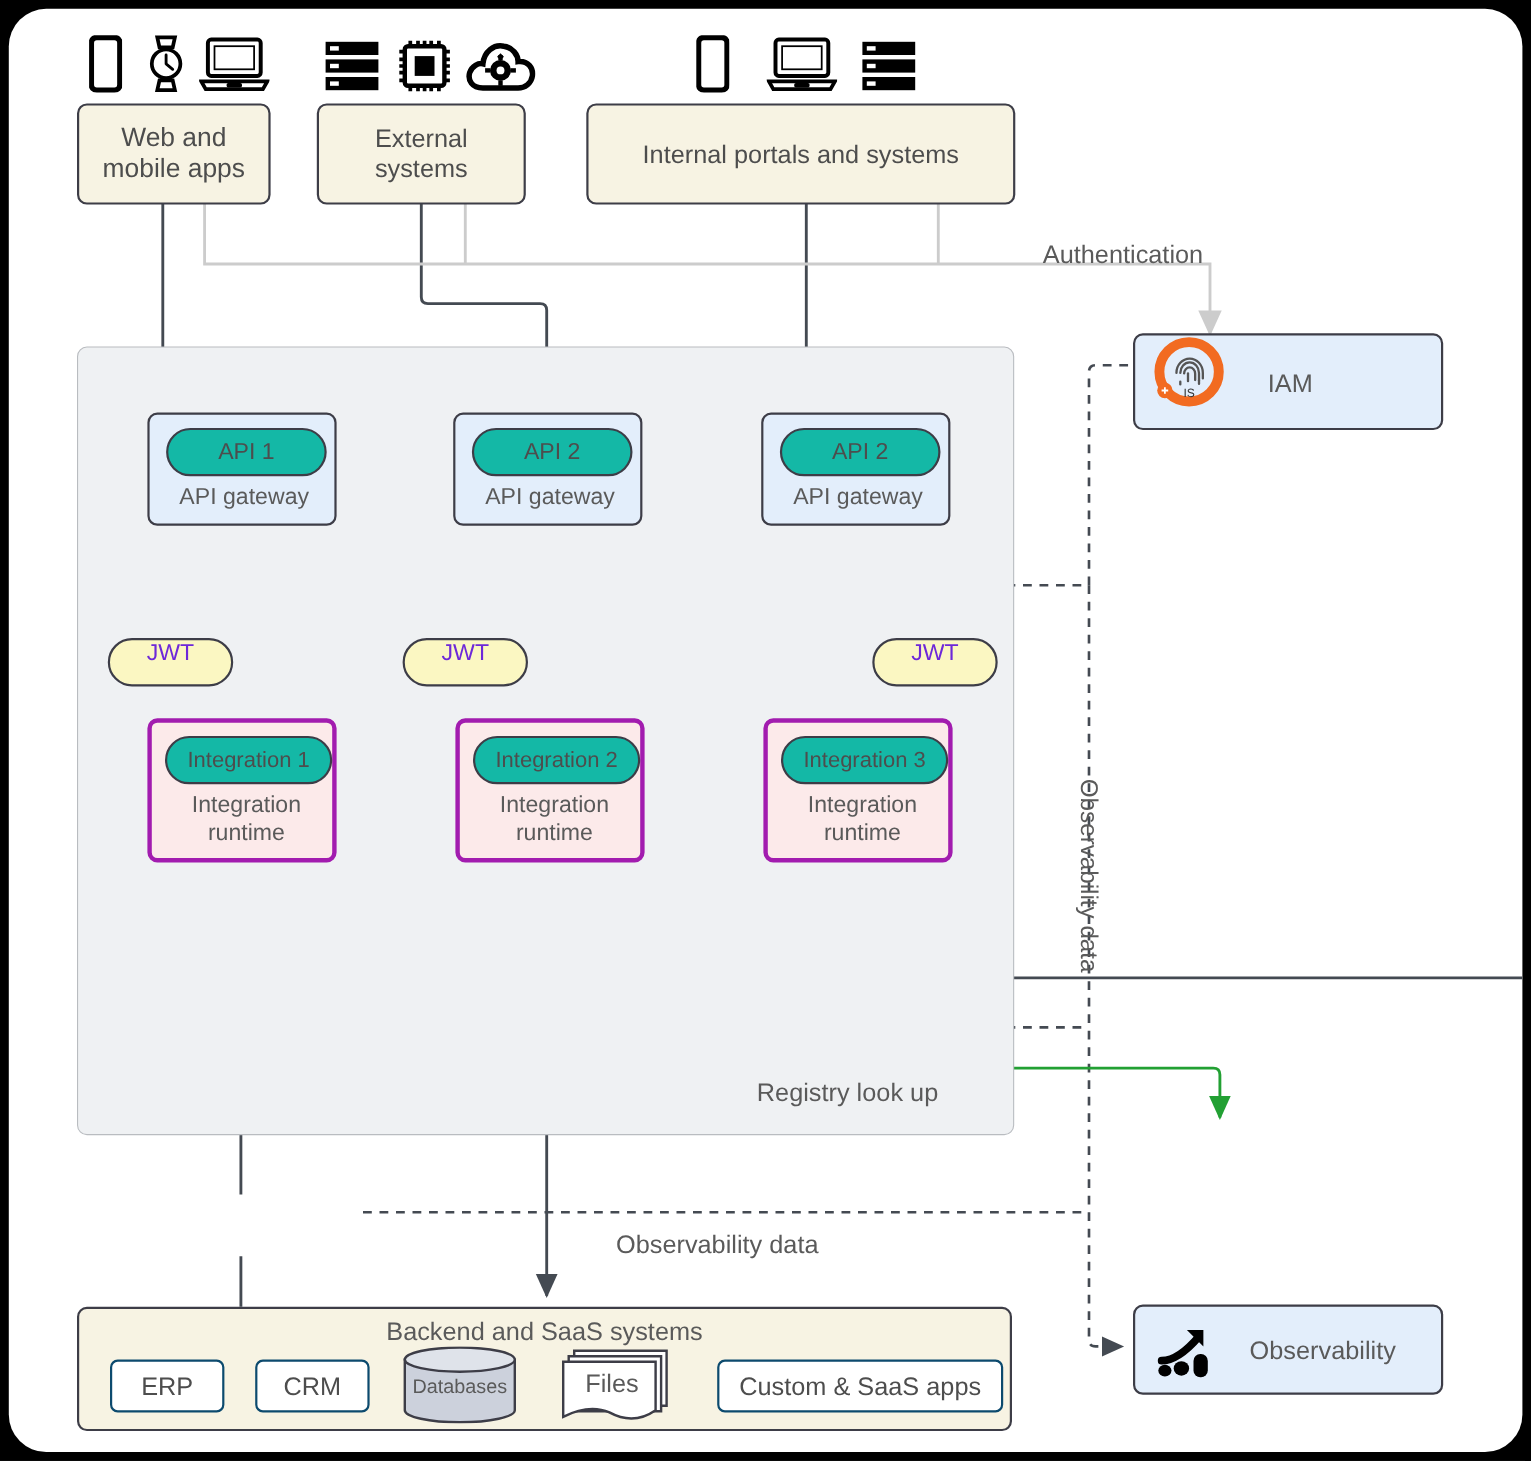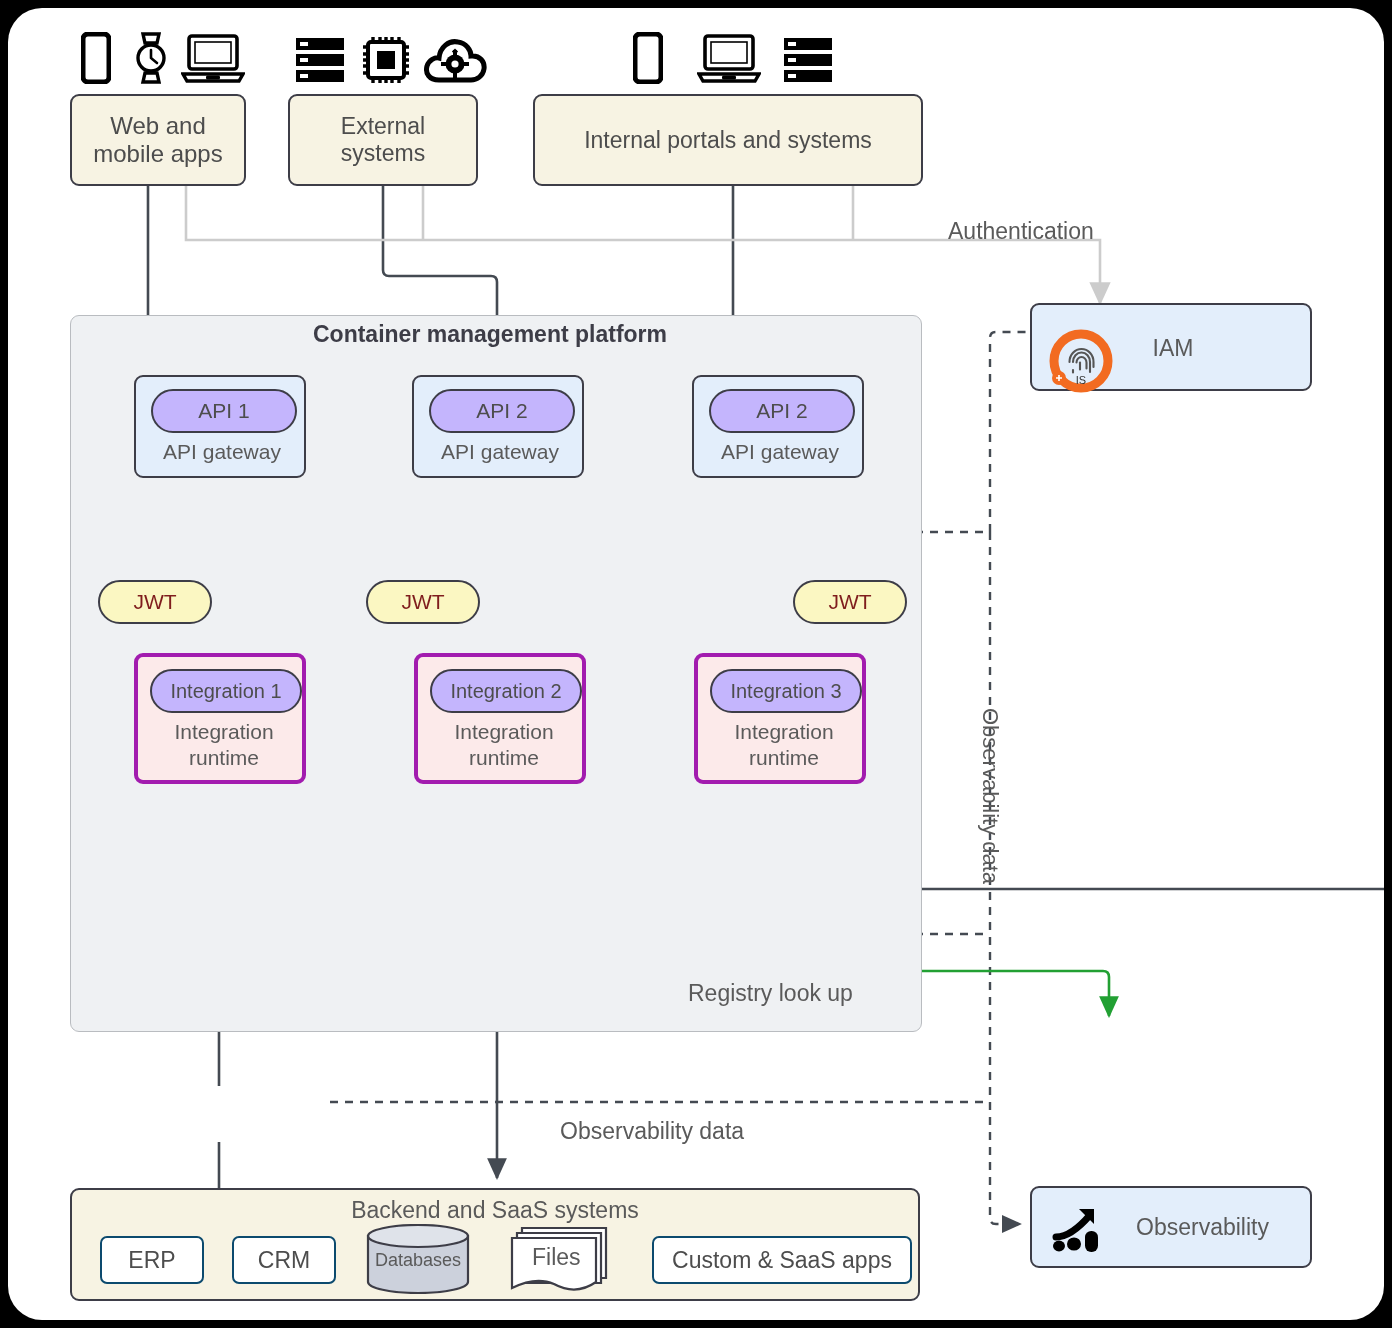--- a/index.html
+++ b/index.html
@@ -3,22 +3,22 @@
 <meta charset="utf-8">
 <style>
   html,body{margin:0;padding:0;background:#000;}
   body{width:1392px;height:1328px;overflow:hidden;font-family:"Liberation Sans",sans-serif;}
   #canvas{position:absolute;left:8px;top:8px;width:1376px;height:1312px;background:#fff;border-radius:34px;overflow:hidden;}
   #svglayer{position:absolute;left:0;top:0;width:1376px;height:1312px;}
   .node{position:absolute;box-sizing:border-box;display:flex;align-items:center;justify-content:center;color:#4d4d4d;}
   .cream{background:#f7f3e3;border:2px solid #3d3d47;border-radius:9px;}
   .blue{background:#e3eefb;border:2px solid #3d3d47;border-radius:9px;}
   .pink{background:#fceaea;border:4px solid #a21caf;border-radius:9px;}
-  .pill{background:#c4b5fd;border:2px solid #3d3d47;border-radius:999px;display:flex;align-items:center;justify-content:center;color:#4d4d4d;}
-  .jwt{background:#fbf7c2;border:2px solid #3d3d47;border-radius:999px;display:flex;align-items:center;justify-content:center;color:#7f1d1d;}
+  .pill{background:#14b8a6;border:2px solid #3d3d47;border-radius:999px;display:flex;align-items:center;justify-content:center;color:#4d4d4d;}
+  .jwt{background:#fbf7c2;border:2px solid #3d3d47;border-radius:999px;display:flex;justify-content:center;color:#6d28d9;}
   .lbl{position:absolute;color:#5a5a5a;white-space:nowrap;}
   .ico{position:absolute;display:flex;align-items:center;justify-content:center;}
   .stack{display:flex;flex-direction:column;align-items:center;justify-content:center;}
   .wbox{background:#fff;border:2px solid #0c4a6e;border-radius:7px;display:flex;align-items:center;justify-content:center;color:#4d4d4d;position:absolute;}
 </style>
 </head>
 <body>
 
 <div id="canvas">
 
@@ -186,21 +186,20 @@
       <div>systems</div>
     </div>
   </div>
   <div class="node cream" style="left:525px;top:86px;width:390px;height:92px;font-size:23px;">
     <div>Internal portals and systems</div>
   </div>
 
   <div class="lbl" style="left:940px;top:210px;font-size:23px;">Authentication</div>
 
   <div style="position:absolute;left:62px;top:307px;width:850px;height:715px;background:#eff1f3;border:1.6px solid #b9bcc0;border-radius:9px;"></div>
-  <div class="lbl" style="left:305px;top:313px;font-size:23px;font-weight:bold;color:#3d3d47;">Container management platform</div>
 
   <div class="node blue" style="left:126px;top:367px;width:172px;height:103px;">
     <div class="pill" style="position:absolute;left:15px;top:12px;width:142px;height:40px;font-size:21px;">
         <span>API 1</span>
       </div>
     <div class="lbl" style="left:0;top:63px;width:172px;text-align:center;font-size:21px;">API gateway</div>
   </div>
   <div class="node blue" style="left:404px;top:367px;width:172px;height:103px;">
     <div class="pill" style="position:absolute;left:15px;top:12px;width:142px;height:40px;font-size:21px;">
         <span>API 2</span>
@@ -246,21 +245,21 @@
     <div class="pill" style="position:absolute;left:12px;top:12px;width:148px;height:40px;font-size:20px;">
         <span>Integration 3</span>
       </div>
     <div class="lbl" style="left:0;top:62px;width:172px;text-align:center;font-size:21px;line-height:1.25;">
       <div>Integration</div>
       <div>runtime</div>
     </div>
   </div>
 
   <div class="node blue" style="left:1022px;top:295px;width:282px;height:88px;">
-    <div class="ico" style="left:16px;top:23px;width:66px;height:66px;">
+    <div class="ico" style="left:16px;top:0;width:66px;height:66px;">
       <svg width="66" height="66" viewBox="0 0 66 66">
         <circle cx="33" cy="33" r="27" fill="none" stroke="#f26b21" stroke-width="9"></circle>
         <g fill="none" stroke="#555" stroke-width="2.1" stroke-linecap="round">
           <path d="M25 34 a8.5 9.5 0 0 1 17 0 v7"></path>
           <path d="M21.5 34 a12 13 0 0 1 24 0 v5"></path>
           <path d="M28.5 34.5 a5 5.5 0 0 1 10 0 v6"></path>
           <path d="M32 34.5 v7"></path>
           <path d="M25 42 v2.5"></path>
           <path d="M42 41 v3"></path>
         </g>

